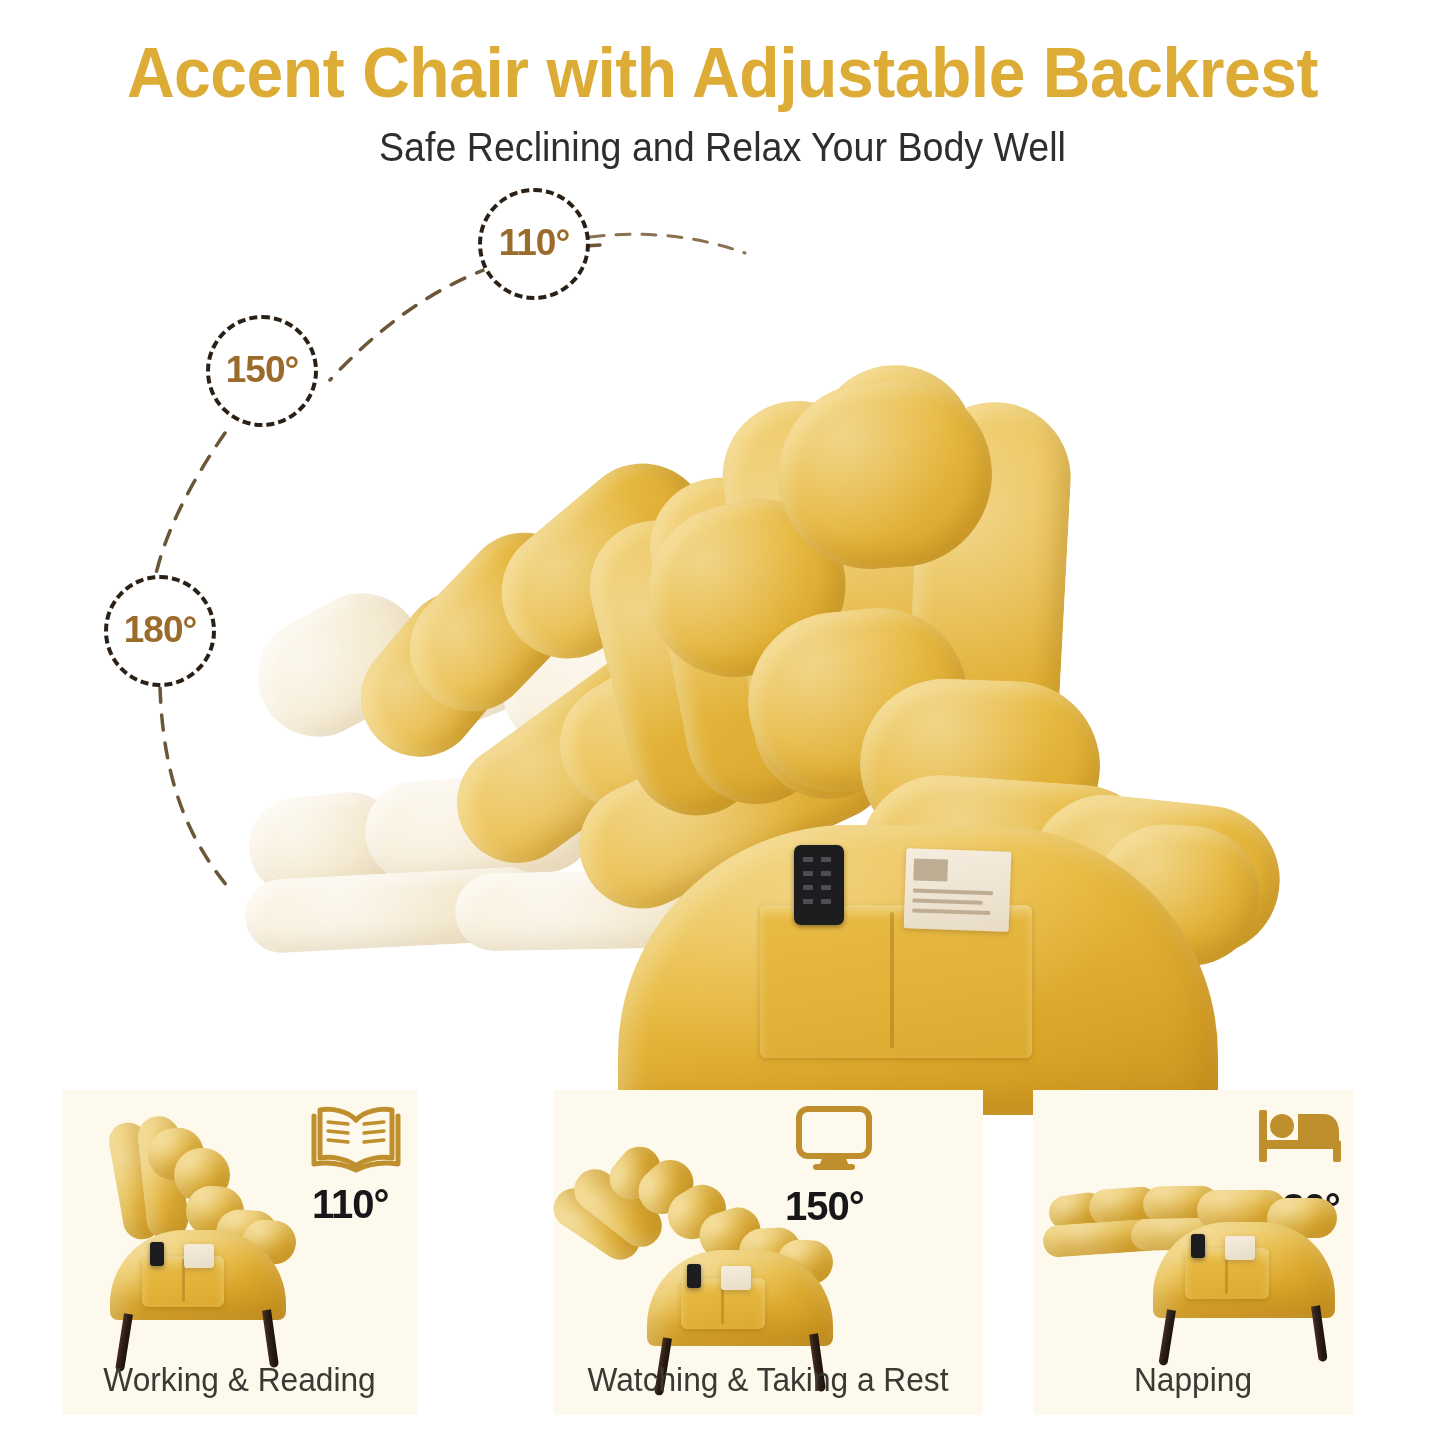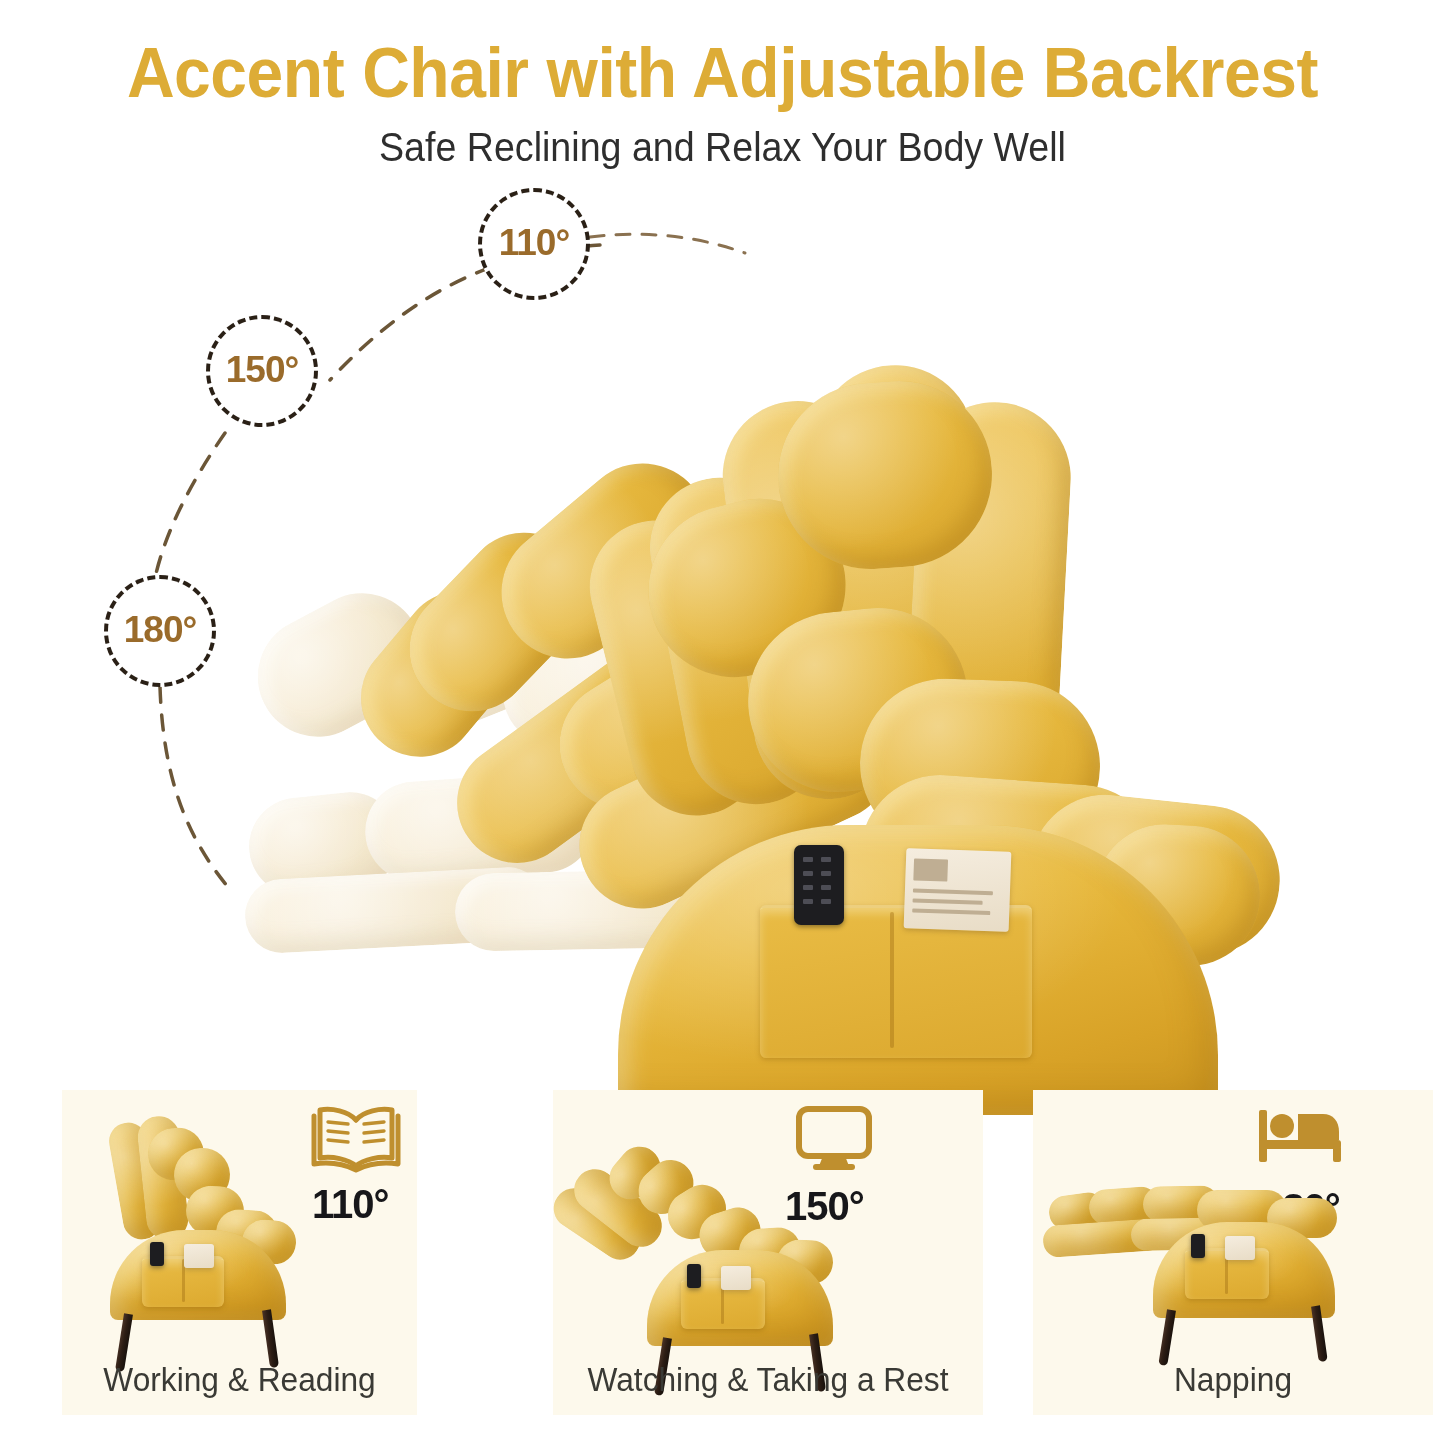--- a/index.html
+++ b/index.html
@@ -93,21 +93,21 @@
     background:linear-gradient(92deg,#4a3326 0%,#2c1d14 45%,#16100b 100%);
   }
 
   
   .panels{position:absolute;left:0;top:1090px;width:1445px;height:330px;}
   .panel{
     position:absolute;top:0;height:325px;background:#FDF9EC;overflow:hidden;
   }
   .p1{left:62px;width:355px;}
   .p2{left:553px;width:430px;}
-  .p3{left:1033px;width:400px;}
+  .p3{left:1033px;width:320px;}
 
   .panel-icon{position:absolute;top:16px;}
   .panel-deg{
     position:absolute;font-size:40px;font-weight:bold;color:#17171a;
     letter-spacing:-1px;
   }
   .panel-cap{
     position:absolute;left:0;bottom:16px;width:100%;text-align:center;
     font-size:33px;color:#3A3A35;white-space:nowrap;
     transform:scaleX(0.96);transform-origin:center;

